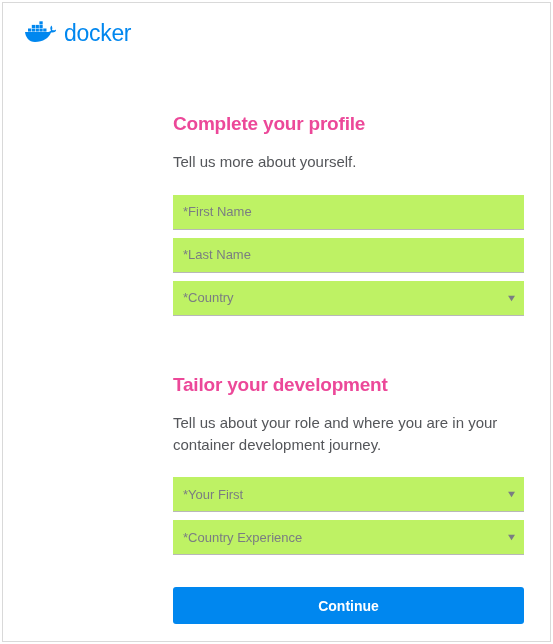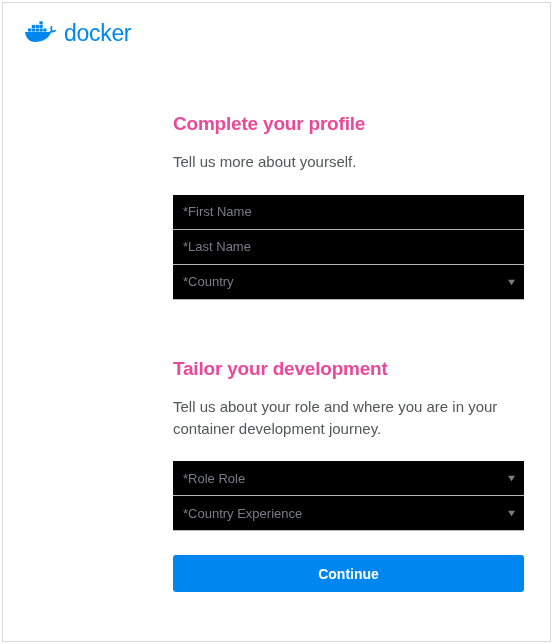--- a/index.html
+++ b/index.html
@@ -50,22 +50,23 @@
       font-size: 15px;
       color: #54565a;
       line-height: 1.45;
     }
     .fields {
       margin-top: 22px;
     }
     .field {
       position: relative;
       height: 35px;
-      background: #000000;
+      background: #bef264;
       border-bottom: 1px solid #b8b8b8;
+      margin-bottom: 8px;
     }
     .field input, .field .select-face {
       width: 100%;
       height: 100%;
       border: none;
       background: transparent;
       padding: 0 10px;
       font-size: 13px;
       color: #7a7d82;
       outline: none;
@@ -142,21 +143,21 @@
           <span class="chevron">▼</span>
         </div>
       </div>
     </div>
 
     <div class="section second">
       <div class="section-title">Tailor your development</div>
       <div class="section-sub">Tell us about your role and where you are in your container development journey.</div>
       <div class="fields">
         <div class="field">
-          <div class="select-face">*Role Role</div>
+          <div class="select-face">*Your First</div>
           <span class="chevron">▼</span>
         </div>
         <div class="field">
           <div class="select-face">*Country Experience</div>
           <span class="chevron">▼</span>
         </div>
       </div>
 
       <button class="continue-btn">Continue</button>
 

